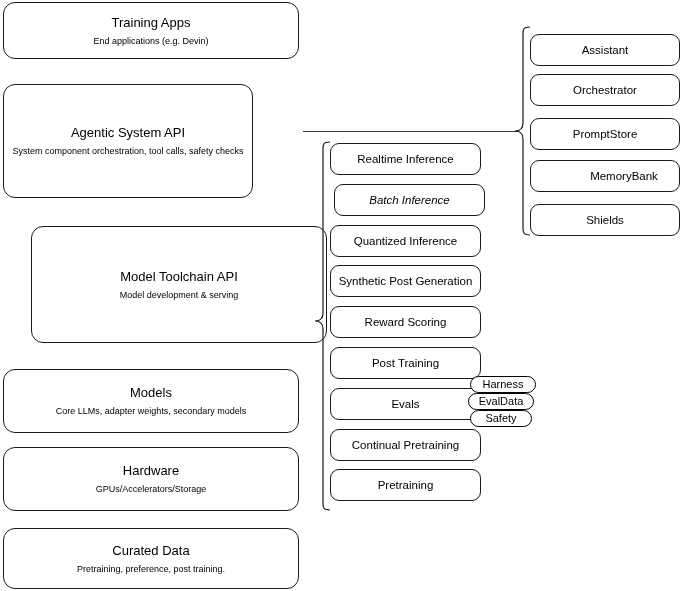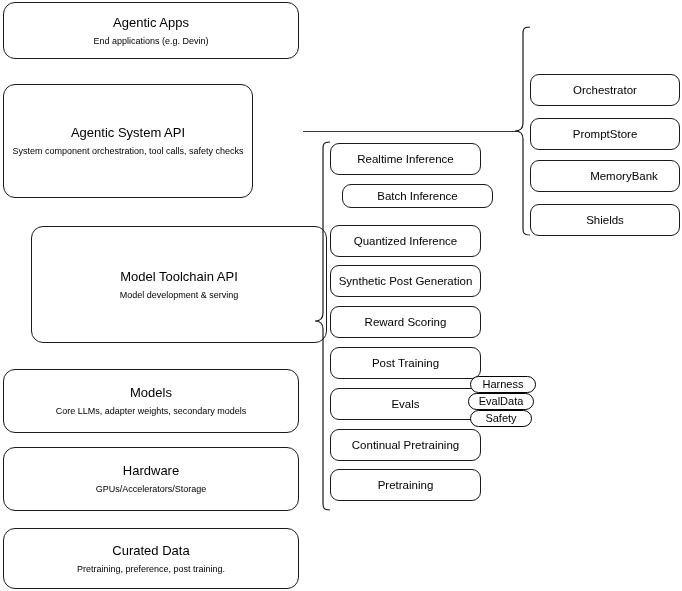--- a/index.html
+++ b/index.html
@@ -83,21 +83,21 @@
     display: block;
     overflow: visible;
   }
 </style>
 </head>
 <body>
 
 <div id="canvas">
 
   <div class="box" style="left:3px; top:2px; width:296px; height:57px;">
-    <div class="layer-title">Agentic Apps</div>
+    <div class="layer-title">Training Apps</div>
     <div class="layer-sub">End applications (e.g. Devin)</div>
   </div>
 
   <div class="box" style="left:3px; top:84px; width:250px; height:114px;">
     <div class="layer-title">Agentic System API</div>
     <div class="layer-sub">System component orchestration, tool calls, safety checks</div>
   </div>
 
   <div class="box" style="left:3px; top:226px; width:296px; height:117px;margin-left:28px;">
     <div class="layer-title">Model Toolchain API</div>
@@ -120,20 +120,23 @@
   </div>
 
   <div class="connector-line" style="left:303px; top:131px; width:216px;"></div>
 
   <div class="bracket" style="left:512px; top:18px; width:20px; height:232px;">
     <svg width="20" height="232" viewBox="0 0 20 232" fill="none">
       <path d="M18 9 C11 9 11 12 11 16 L11 105 C11 111 8 113 3 113 C8 113 11 115 11 121 L11 210 C11 214 11 217 18 217" stroke="#1a1a1a" stroke-width="1.2" fill="none"></path>
     </svg>
   </div>
 
+  <div class="item-box" style="left:530px; top:34px; width:150px; height:32px;">
+    <span>Assistant</span>
+  </div>
   <div class="item-box" style="left:530px; top:74px; width:150px; height:32px;">
     <span>Orchestrator</span>
   </div>
   <div class="item-box" style="left:530px; top:118px; width:150px; height:32px;">
     <span>PromptStore</span>
   </div>
   <div class="item-box" style="left:530px; top:160px; width:150px; height:32px;padding-left:38px;">
     <span>MemoryBank</span>
   </div>
   <div class="item-box" style="left:530px; top:204px; width:150px; height:32px;">
@@ -142,21 +145,21 @@
 
   <div class="bracket" style="left:312px; top:138px; width:20px; height:382px;">
     <svg width="20" height="382" viewBox="0 0 20 382" fill="none">
       <path d="M18 4 C11 4 11 7 11 11 L11 175 C11 181 8 183 3 183 C8 183 11 185 11 191 L11 365 C11 369 11 372 18 372" stroke="#1a1a1a" stroke-width="1.2" fill="none"></path>
     </svg>
   </div>
 
   <div class="item-box" style="left:330px; top:143px; width:151px; height:32px;">
     <span>Realtime Inference</span>
   </div>
-  <div class="item-box" style="left:342px; top:184px; width:151px; height:24px;">
+  <div class="item-box" style="left:334px; top:184px; width:151px; height:32px;font-style:italic;">
     <span>Batch Inference</span>
   </div>
   <div class="item-box" style="left:330px; top:225px; width:151px; height:32px;">
     <span>Quantized Inference</span>
   </div>
   <div class="item-box" style="left:330px; top:265px; width:151px; height:32px;">
     <span>Synthetic Post Generation</span>
   </div>
   <div class="item-box" style="left:330px; top:306px; width:151px; height:32px;">
     <span>Reward Scoring</span>

